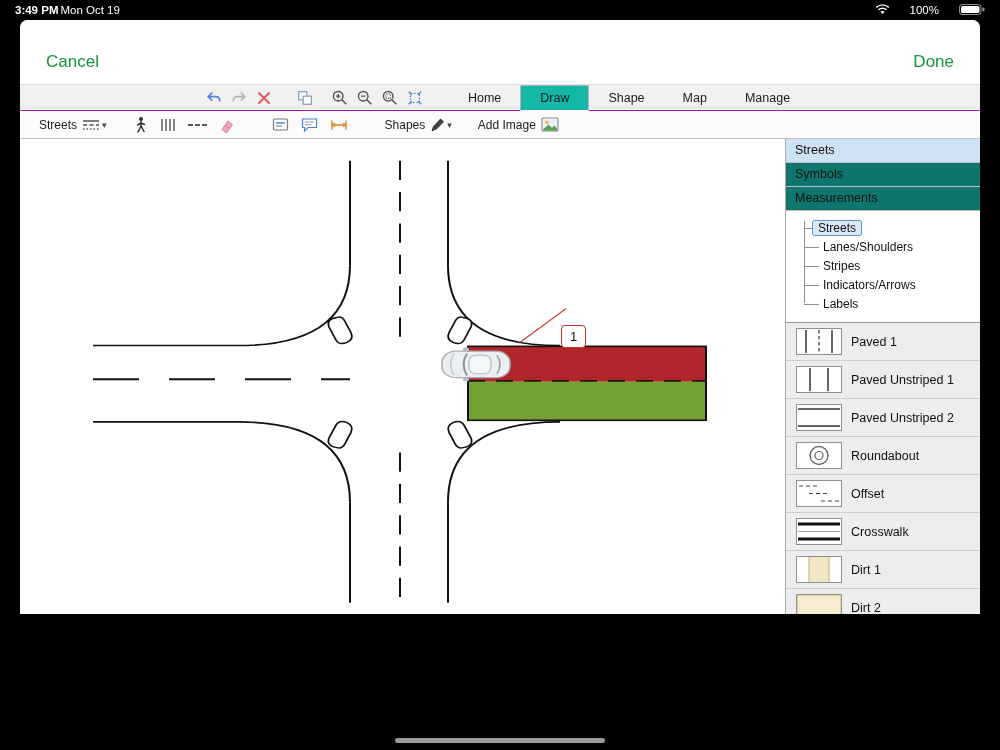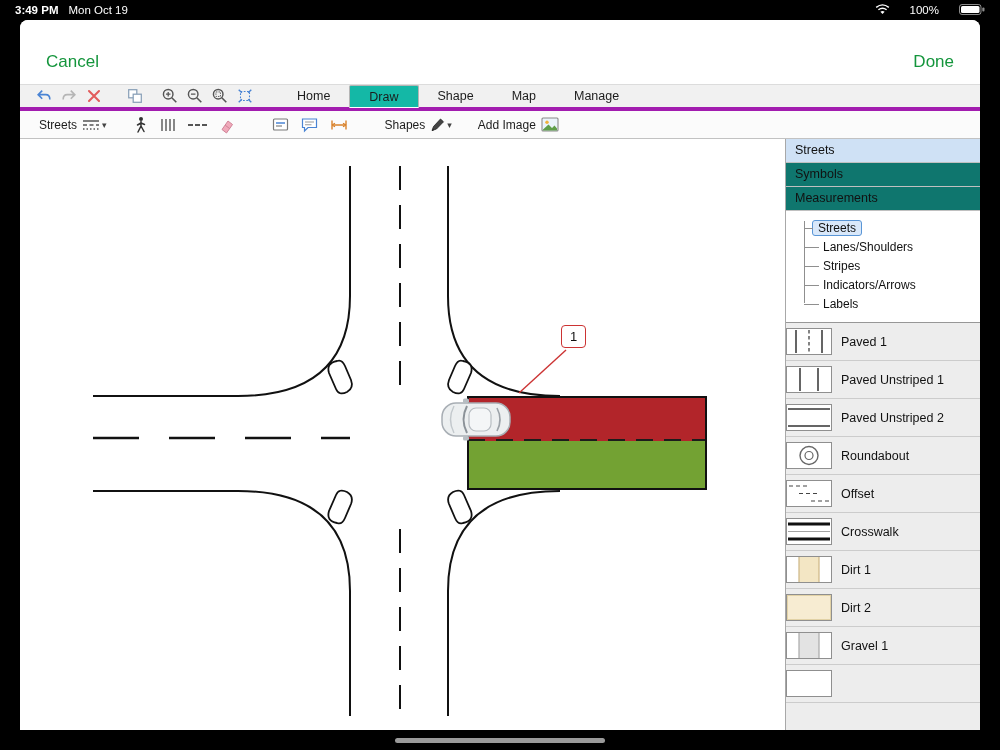--- a/index.html
+++ b/index.html
@@ -1,35 +1,35 @@
 <!DOCTYPE html>
 <html><head>
 <meta charset="utf-8">
 <style>
   * { margin:0; padding:0; box-sizing:border-box; }
   html,body { width:1000px; height:750px; background:#000; font-family:"Liberation Sans",sans-serif; overflow:hidden; position:relative; }
 
   
   .status-bar { position:absolute; top:0; left:0; right:0; height:20px; color:#fff;
     display:flex; justify-content:space-between; align-items:center; padding:0 15px; font-size:11.5px; }
-  .status-left { display:flex; gap:10px; align-items:center; }
+  .status-left { display:flex; gap:2px; align-items:center; }
   .status-left .time { font-weight:bold; }
   .status-right { display:flex; gap:20px; align-items:center; }
 
   
-  .app { position:absolute; left:20px; top:20px; width:960px; height:710px; background:#fff;
+  .app { position:absolute; left:20px; top:20px; width:960px; height:594px; background:#fff;
     border-radius:8px 8px 0 0; overflow:hidden; display:flex; flex-direction:column; }
 
   .app-header { height:64px; display:flex; align-items:flex-end; justify-content:space-between;
     padding:0 26px 12px 26px; background:#fff; }
   .nav-btn { color:#14953c; font-size:17px; cursor:pointer; }
 
   
-  .tab-row { height:27px; background:#f1f1f1; border-top:1px solid #dcdcdc; border-bottom:4px solid #a21caf;
-    display:flex; align-items:stretch; padding-left:12px; }
+  .tab-row { height:27px; background:#f1f1f1; border-top:1px solid #dcdcdc; border-bottom:1px solid #a21caf;
+    display:flex; align-items:stretch; padding-left:12px;justify-content:center; }
   .icon-group { display:flex; align-items:center; gap:2px; }
   .icon-btn { width:23px; height:100%; display:flex; align-items:center; justify-content:center; }
   .gap-sm { width:8px; } .gap-md { width:14px; }
   .tabs { display:flex; margin-left:22px; }
   .tab { padding:0 19px; font-size:12.5px; color:#1c1c1c; display:flex; align-items:center; }
   .tab.active { background:#14b8a6; border:1px solid #b5b5b5; border-bottom:1px solid #fff; margin-bottom:-1px;
     border-radius:2px 2px 0 0; }
 
   
   .tool-row { height:28px; background:#fbfbfb; border-bottom:1px solid #c2c2c2; display:flex;
@@ -57,21 +57,21 @@
   .tree-panel { background:#fff; border-bottom:1px solid #979797; padding:7px 4px 9px 14px; }
   .tree { position:relative; margin-left:4px; font-size:12px; color:#111; }
   .tree::before { content:''; position:absolute; left:0; top:3px; height:calc(100% - 13px); border-left:1px solid #8f8f8f; }
   .tree-item { position:relative; height:19px; display:flex; align-items:center; padding-left:13px; }
   .tree-item::before { content:''; position:absolute; left:0; top:50%; width:9px; border-top:1px solid #8f8f8f; }
   .tree-item.child { padding-left:19px; }
   .tree-item.child::before { width:15px; }
   .node.selected { border:1.5px solid #5a96d6; background:#d9e8fa; border-radius:3px; padding:0 5px; margin-left:-5px; }
 
   .street-list { flex:1; overflow:hidden; }
-  .list-item { height:38px; display:flex; align-items:center; padding-left:0;
+  .list-item { height:38px; display:flex; align-items:center; padding-left:10px;
     border-bottom:1px solid #cccccc; font-size:12.5px; color:#111; background:#ededed; }
   .thumb { width:46px; height:27px; background:#fff; border:1px solid #8f8f8f; margin-right:9px;
     display:flex; align-items:center; justify-content:center; flex-shrink:0; }
 
   
   .home-bar { position:absolute; bottom:7px; left:50%; transform:translateX(-50%); width:210px; height:5px;
     border-radius:3px; background:#9a9a9a; }
 </style>
 </head>
 <body>

